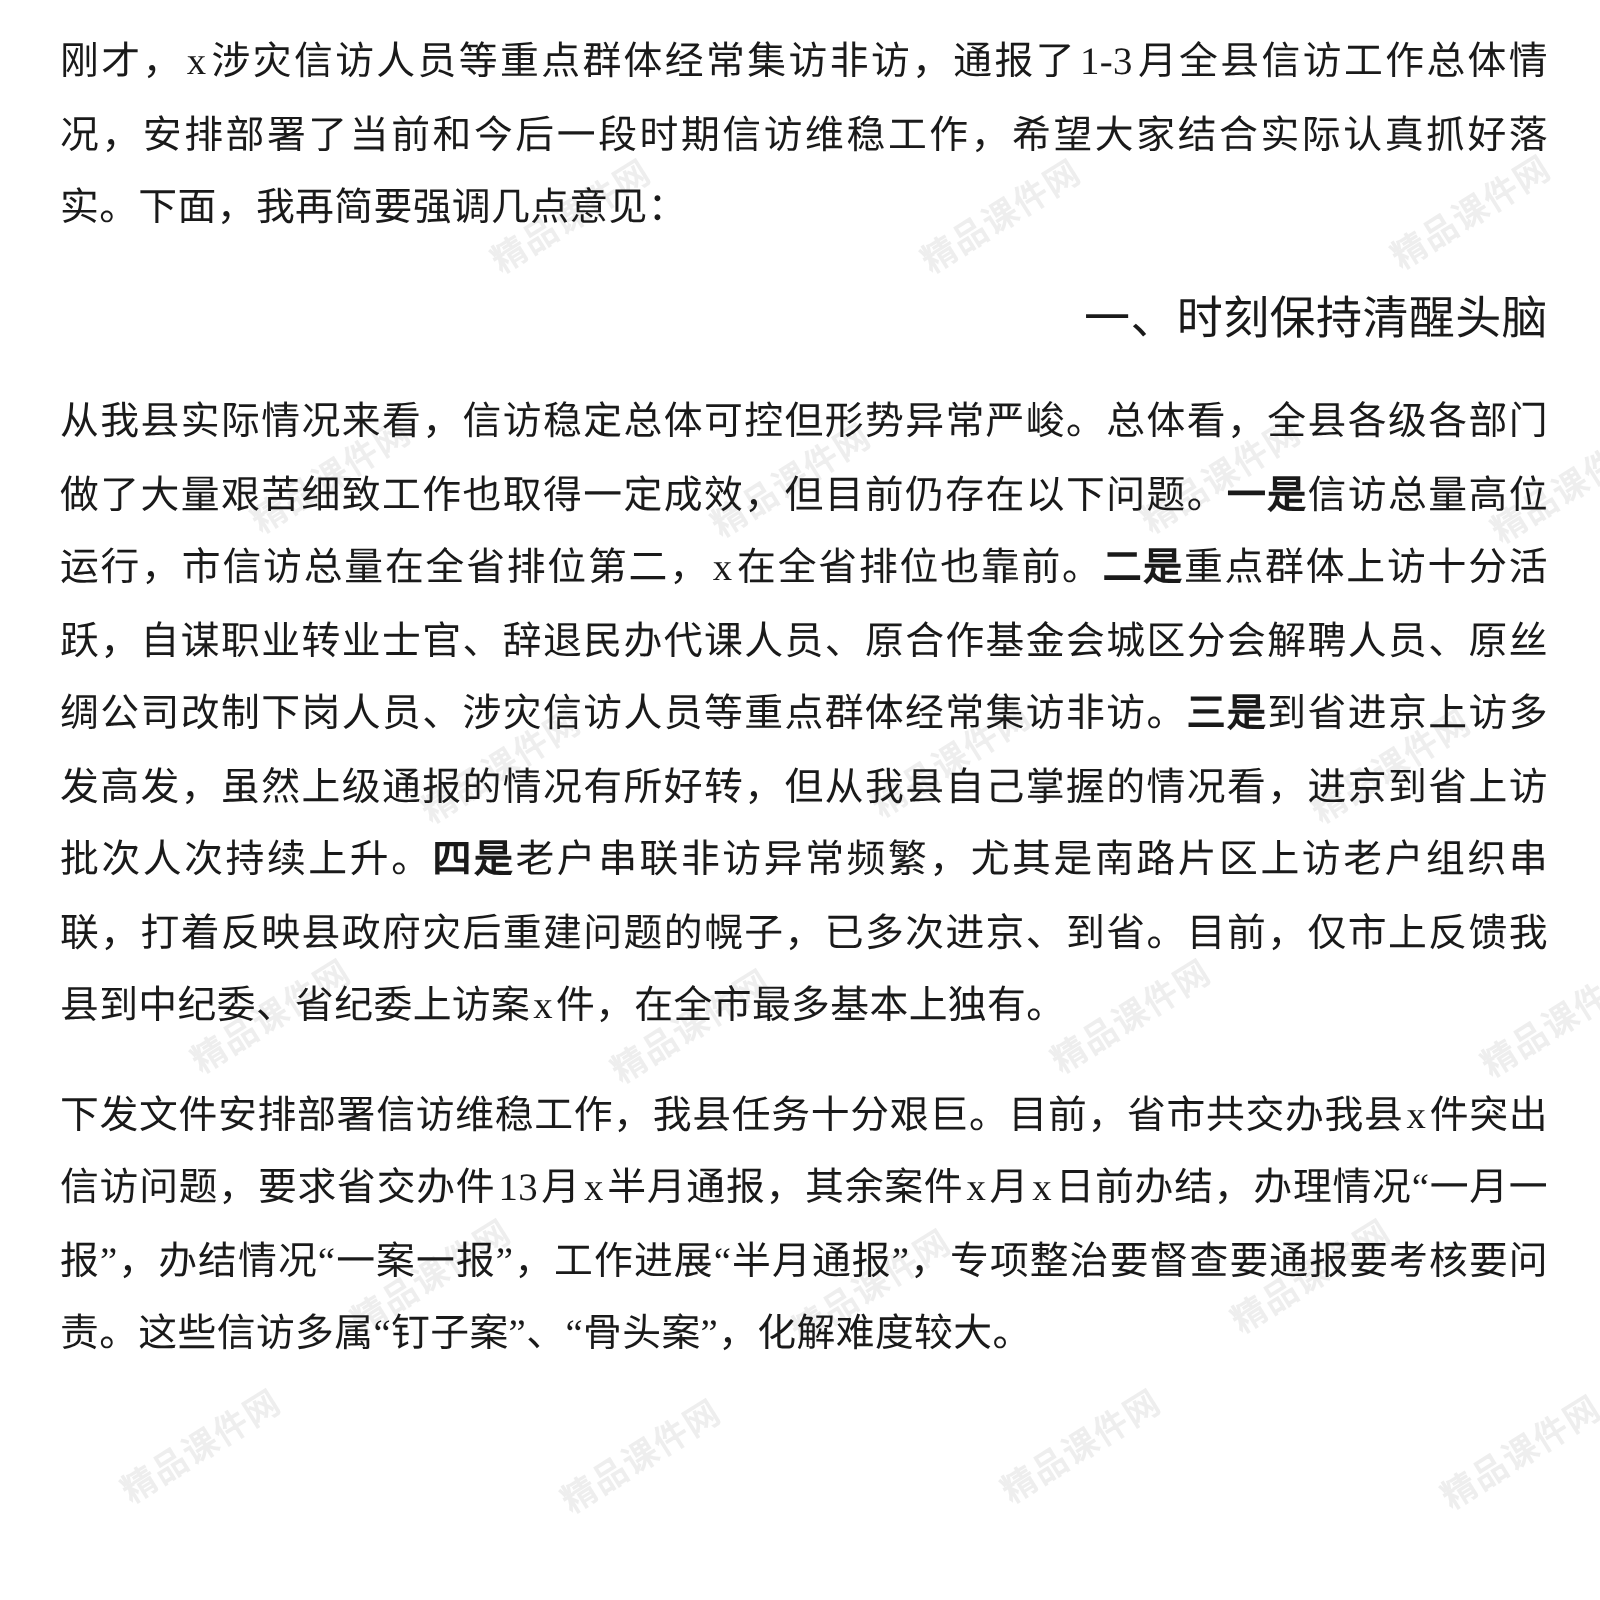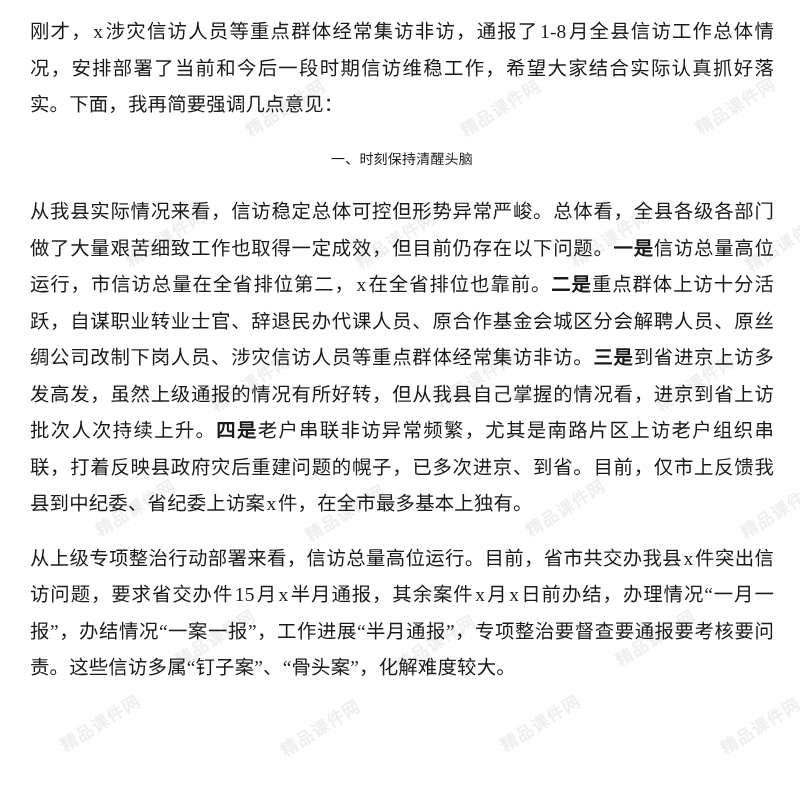--- a/index.html
+++ b/index.html
@@ -50,25 +50,25 @@
     line-height: 36.5px;
     text-align: justify;
     text-justify: inter-ideograph;
     margin: 0 0 18px 0;
     letter-spacing: 0.2px;
     word-break: break-all;
   }
   .para:last-child { margin-bottom: 0; }
 
   .heading {
-    font-size: 14px;
+    font-size: 23px;
     line-height: 36.5px;
     margin: 0 0 16px 0;
     letter-spacing: 0.2px;
-    text-align: center;
+    text-align: right;
   }
 
   b, .bold {
     font-weight: bold;
   }
 
   .lat {
     font-family: "Liberation Serif", serif;
     padding: 0 1.5px;
   }
@@ -94,17 +94,17 @@
     <span class="wm" style="left: 170px; top: 650px; color: rgba(60, 60, 60, 0.086); transform: rotate(-32deg);">精品课件网</span>
     <span class="wm" style="left: 390px; top: 655px; color: rgba(60, 60, 60, 0.086); transform: rotate(-32deg);">精品课件网</span>
     <span class="wm" style="left: 610px; top: 650px; color: rgba(60, 60, 60, 0.086); transform: rotate(-32deg);">精品课件网</span>
     <span class="wm" style="left: 55px; top: 735px; color: rgba(60, 60, 60, 0.086); transform: rotate(-32deg);">精品课件网</span>
     <span class="wm" style="left: 275px; top: 740px; color: rgba(60, 60, 60, 0.086); transform: rotate(-32deg);">精品课件网</span>
     <span class="wm" style="left: 495px; top: 735px; color: rgba(60, 60, 60, 0.086); transform: rotate(-32deg);">精品课件网</span>
     <span class="wm" style="left: 715px; top: 738px; color: rgba(60, 60, 60, 0.086); transform: rotate(-32deg);">精品课件网</span>
   </div>
 
 <div id="doc">
-    <p class="para"><span>刚才，</span><span class="lat">x</span><span>涉灾信访人员等重点群体经常集访非访，通报了</span><span class="lat">1-8</span><span>月全县信访工作总体情况，安排部署了当前和今后一段时期信访维稳工作，希望大家结合实际认真抓好落实。下面，我再简要强调几点意见：</span></p>
+    <p class="para"><span>刚才，</span><span class="lat">x</span><span>涉灾信访人员等重点群体经常集访非访，通报了</span><span class="lat">1-3</span><span>月全县信访工作总体情况，安排部署了当前和今后一段时期信访维稳工作，希望大家结合实际认真抓好落实。下面，我再简要强调几点意见：</span></p>
     <p class="heading"><span>一、时刻保持清醒头脑</span></p>
     <p class="para"><span>从我县实际情况来看，信访稳定总体可控但形势异常严峻。总体看，全县各级各部门做了大量艰苦细致工作也取得一定成效，但目前仍存在以下问题。</span><b>一是</b><span>信访总量高位运行，市信访总量在全省排位第二，</span><span class="lat">x</span><span>在全省排位也靠前。</span><b>二是</b><span>重点群体上访十分活跃，自谋职业转业士官、辞退民办代课人员、原合作基金会城区分会解聘人员、原丝绸公司改制下岗人员、涉灾信访人员等重点群体经常集访非访。</span><b>三是</b><span>到省进京上访多发高发，虽然上级通报的情况有所好转，但从我县自己掌握的情况看，进京到省上访批次人次持续上升。</span><b>四是</b><span>老户串联非访异常频繁，尤其是南路片区上访老户组织串联，打着反映县政府灾后重建问题的幌子，已多次进京、到省。目前，仅市上反馈我县到中纪委、省纪委上访案</span><span class="lat">x</span><span>件，在全市最多基本上独有。</span></p>
-    <p class="para"><span>从上级专项整治行动部署来看，信访总量高位运行。目前，省市共交办我县</span><span class="lat">x</span><span>件突出信访问题，要求省交办件</span><span class="lat">15</span><span>月</span><span class="lat">x</span><span>半月通报，其余案件</span><span class="lat">x</span><span>月</span><span class="lat">x</span><span>日前办结，办理情况“一月一报”，办结情况“一案一报”，工作进展“半月通报”，专项整治要督查要通报要考核要问责。这些信访多属“钉子案”、“骨头案”，化解难度较大。</span></p>
+    <p class="para"><span>下发文件安排部署信访维稳工作，我县任务十分艰巨。目前，省市共交办我县</span><span class="lat">x</span><span>件突出信访问题，要求省交办件</span><span class="lat">13</span><span>月</span><span class="lat">x</span><span>半月通报，其余案件</span><span class="lat">x</span><span>月</span><span class="lat">x</span><span>日前办结，办理情况“一月一报”，办结情况“一案一报”，工作进展“半月通报”，专项整治要督查要通报要考核要问责。这些信访多属“钉子案”、“骨头案”，化解难度较大。</span></p>
   </div>
 
 </body></html>

